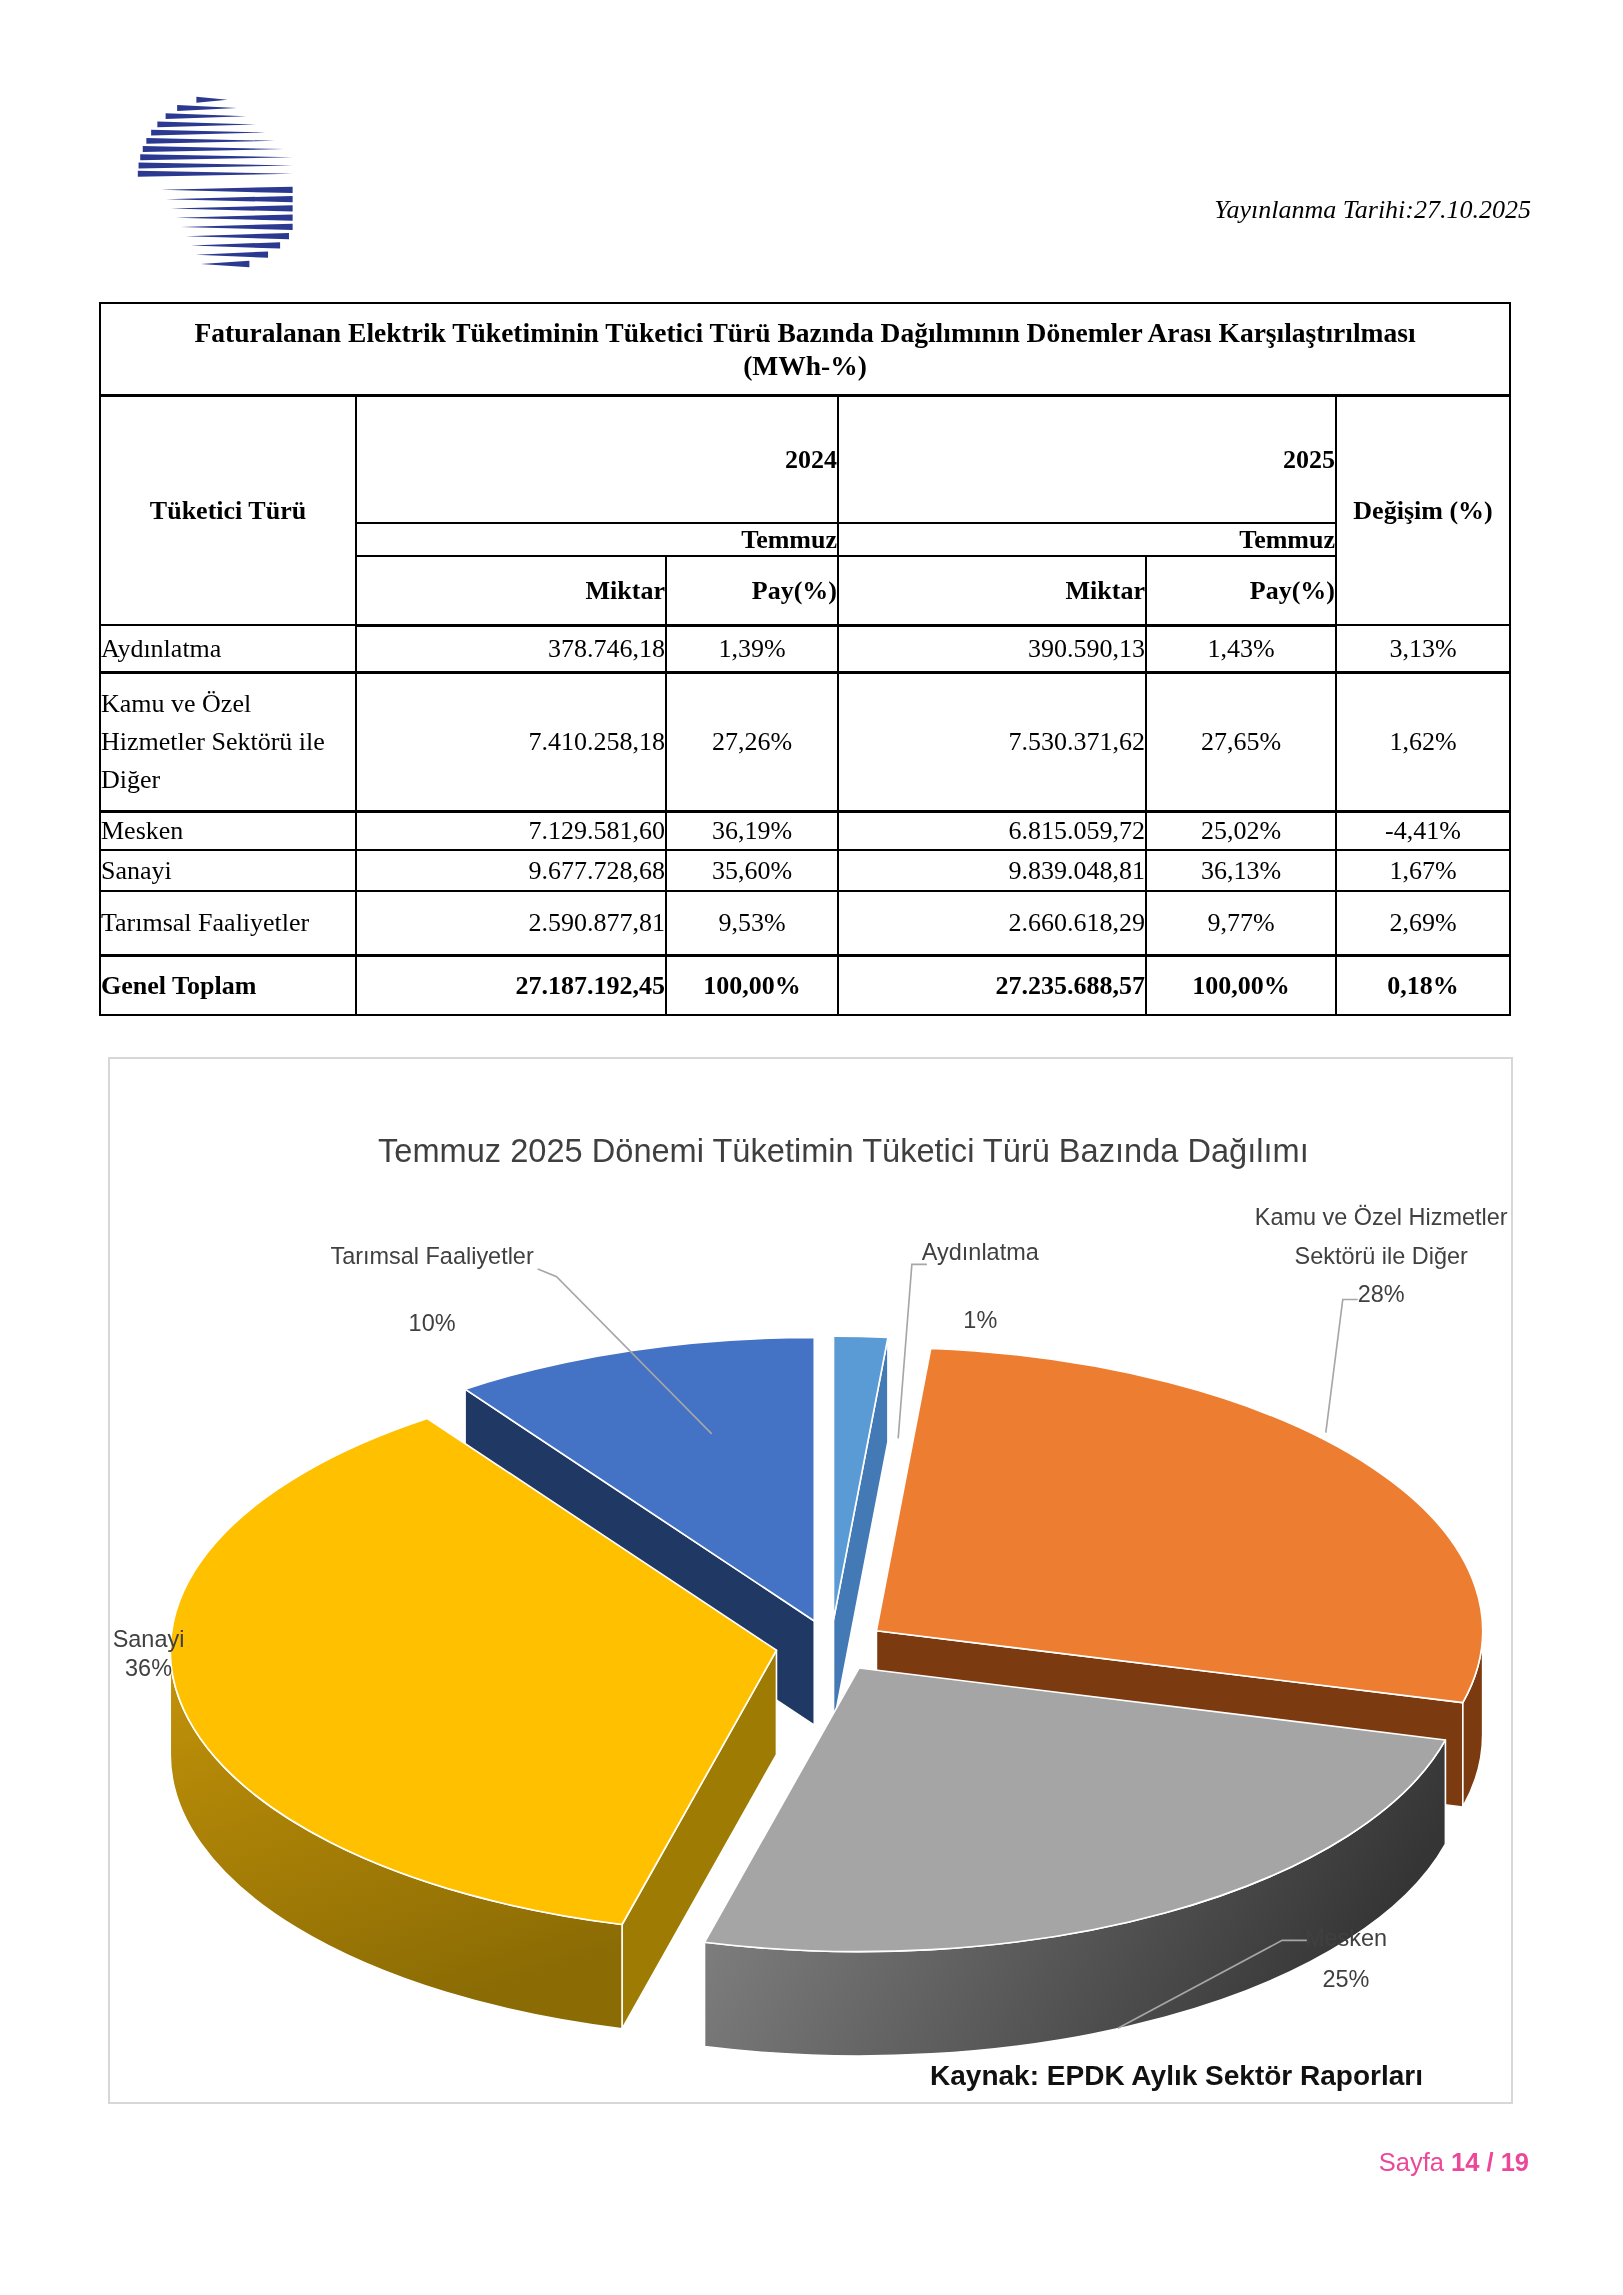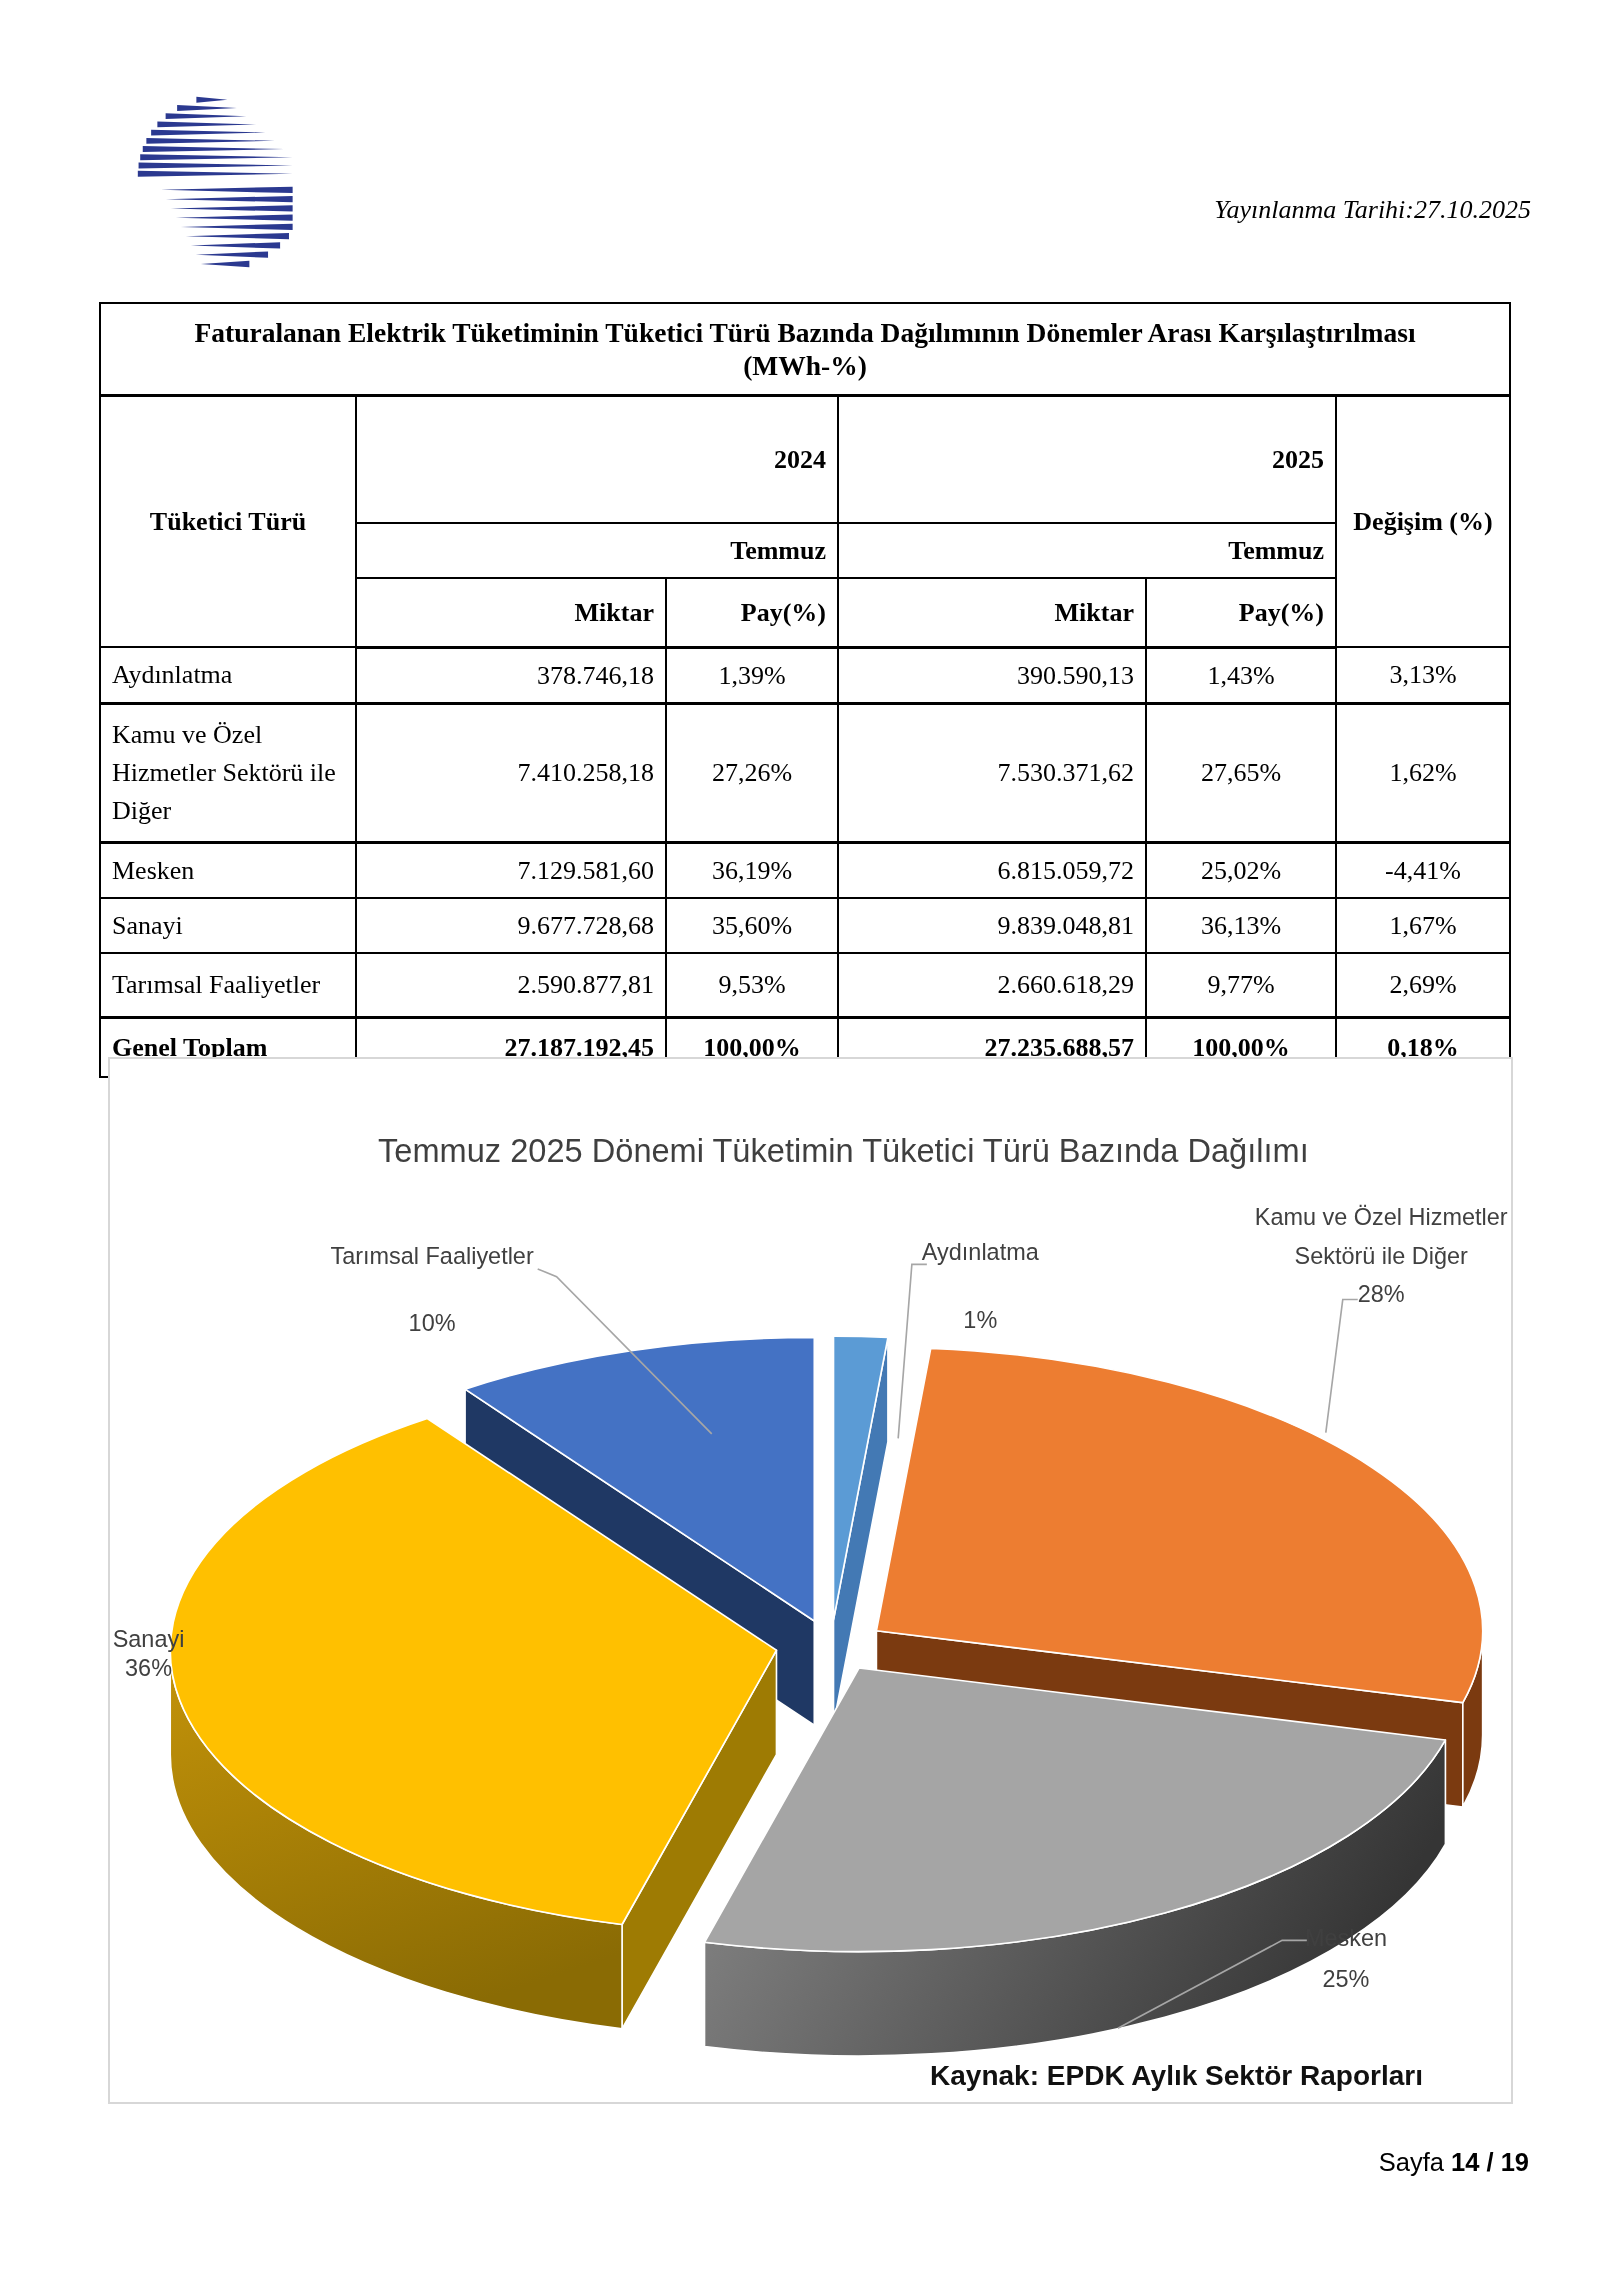--- a/index.html
+++ b/index.html
@@ -9,21 +9,21 @@
   
   .logo-wrap{position:absolute;left:136px;top:84px;width:178px;height:200px;}
   .logo-wrap svg{width:100%;height:100%;}
   .hdr-title{position:absolute;left:321px;top:98px;width:1214px;text-align:center;
              font-weight:bold;font-size:29.4px;line-height:1.32;letter-spacing:0.3px;}
   .pub-date{position:absolute;right:92px;top:195px;font-style:italic;font-size:26px;}
 
   
   table.tbl{position:absolute;left:99px;top:302px;width:1410px;border-collapse:collapse;
             table-layout:fixed;font-size:26px;}
-  .tbl td{border:2px solid #000;vertical-align:middle;padding:11px;line-height:1.2;}
+  .tbl td{border:2px solid #000;vertical-align:middle;padding:0;line-height:1.2;}
   .t-title{font-weight:bold;font-size:27.5px;text-align:center;line-height:1.5;
            border-bottom-width:3.3px !important;}
   .t-title .inner{max-width:1283px;margin:0 auto;}
   .c-year,.c-month,.c-h{font-weight:bold;text-align:right;}
   .c-corner,.c-change{font-weight:bold;text-align:center;vertical-align:bottom;padding-bottom:15.7px;}
   .bb5{border-bottom-width:3.3px !important;}
   .bb4{border-bottom-width:2.6px !important;}
   .bb3{border-bottom-width:2px !important;}
   .lbl{text-align:left;padding:2.6px 19.6px 2.6px 7.9px;line-height:1.14;}
   .r-kamu .lbl{line-height:1.45;}
@@ -31,21 +31,21 @@
   .pct{text-align:center;}
   .r-total td{font-weight:bold;}
 
   
   .chart-box{position:absolute;left:108px;top:1057px;width:1405px;height:1047px;
              border:2px solid #d7d7d7;background:#fff;box-sizing:border-box;}
   .chart-box svg{width:100%;height:100%;display:block;}
 
   
   .footer{position:absolute;right:94px;top:2148px;font-family:"Liberation Sans","DejaVu Sans",sans-serif;
-          font-size:25.5px;color:#000000;}
+          font-size:25.5px;color:#ec4899;}
   .footer b{font-weight:bold;}
 </style>
 </head>
 <body>
 
 <div class="page">
 
   <div class="logo-wrap">
     <svg id="logo" viewBox="0 0 100 112">
         <polygon points="33.92616465243956,7 51.3475,8.65 33.92616465243956,10.3" fill="#2B3990"></polygon>

